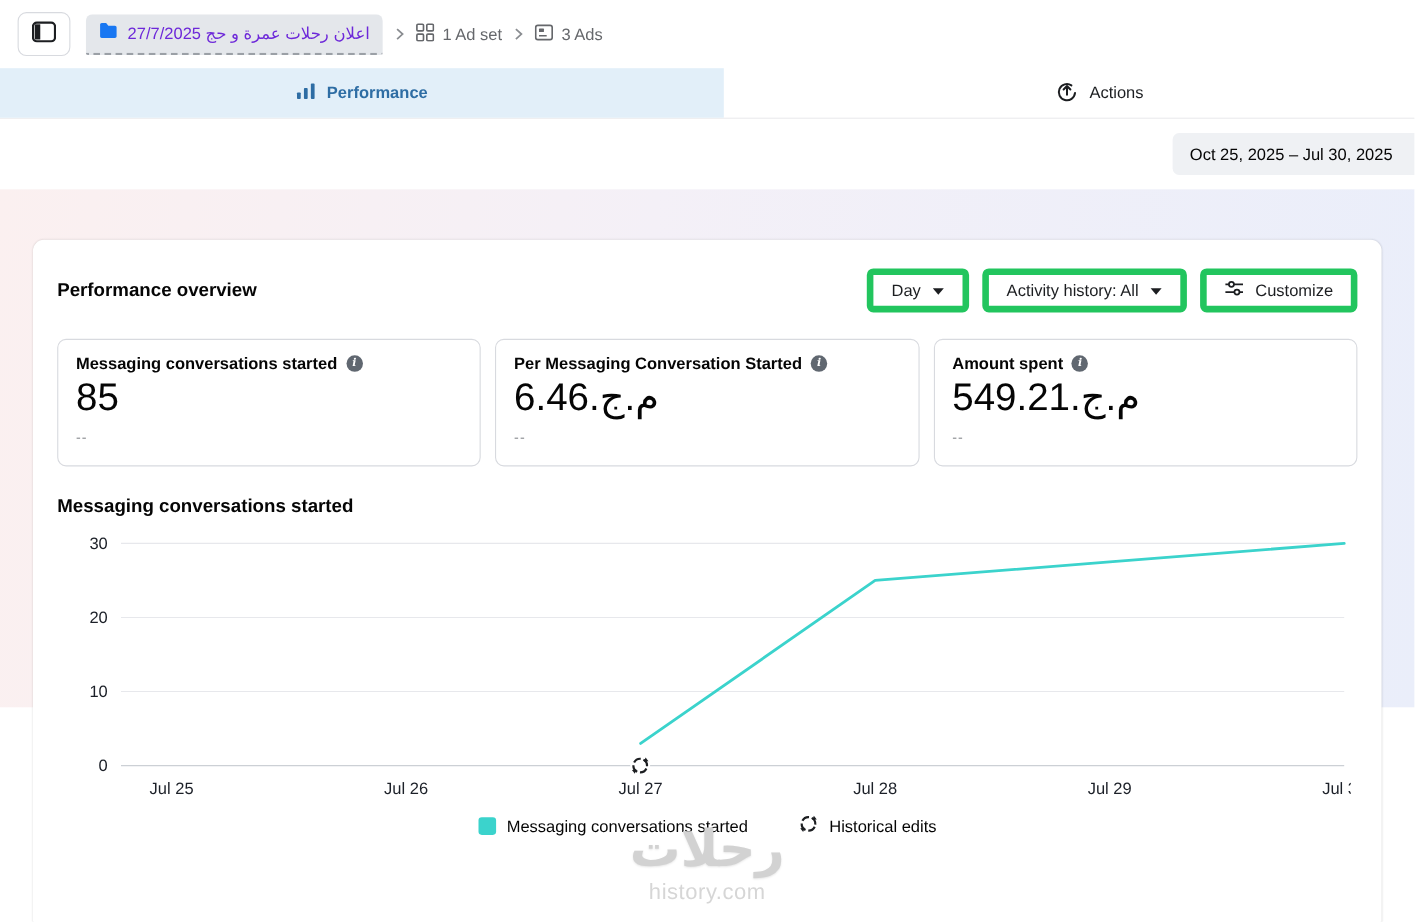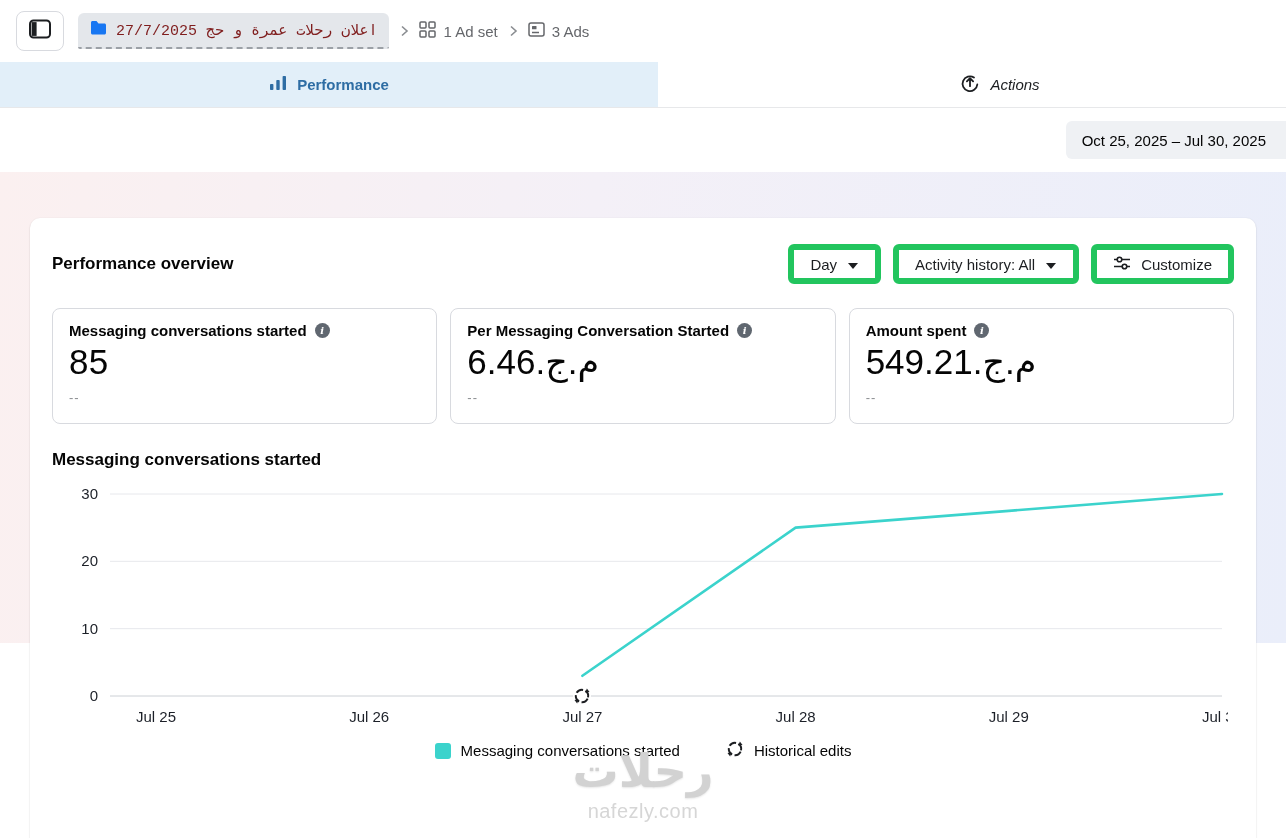--- a/index.html
+++ b/index.html
@@ -14,38 +14,38 @@
   .topbar { height:62px; display:flex; align-items:center; padding:0 16px; background:#fff; }
   .icon-btn {
     width:48px; height:40px; border:1px solid #d8dadf; border-radius:8px; background:#fff;
     display:flex; align-items:center; justify-content:center; margin-right:14px; cursor:pointer; flex:none;
   }
   .breadcrumb { display:flex; align-items:center; flex:1; min-width:0; }
   .crumb-pill {
     display:flex; align-items:center; gap:8px; background:#e4e7eb; border-radius:6px 6px 2px 2px;
     padding:7px 12px; border-bottom:2px dashed #9ba0a6; cursor:pointer; max-width:330px;
   }
-  .crumb-pill .crumb-label { color:#7f1d1d; font-size:15px; white-space:nowrap; overflow:hidden;font-family:Liberation Mono, monospace; }
+  .crumb-pill .crumb-label { color:#6d28d9; font-size:15px; white-space:nowrap; overflow:hidden; }
   .chev { display:flex; align-items:center; margin:0 8px; }
   .crumb { display:flex; align-items:center; gap:7px; color:#65676b; font-size:15px; cursor:pointer; white-space:nowrap; }
   .topbar-right { display:flex; align-items:center; margin-left:auto; }
   .status { display:flex; align-items:center; gap:9px; font-size:15px; }
   .dot { width:10px; height:10px; border-radius:50%; background:#00a400; }
   .toggle { width:44px; height:24px; border-radius:12px; background:#b1d0f5; margin-left:28px; position:relative; cursor:pointer; flex:none; }
   .knob { position:absolute; right:3px; top:2px; width:20px; height:20px; border-radius:50%; background:#1877f2; }
   .v-divider { width:1px; height:30px; background:#dadde1; margin-left:22px; }
   .edge-btn { width:24px; height:40px; border:1px solid #d8dadf; border-right:none; border-radius:8px 0 0 8px; margin-left:13px; margin-right:-16px; background:#fff; cursor:pointer; }
 
   
   .tabs-row { height:46px; display:flex; border-bottom:1px solid #e7e8ea; background:#fff; }
   .perf-tab {
     width:658px; background:#e2eff9; display:flex; align-items:center; justify-content:center; gap:10px;
     font-size:15px; font-weight:700; color:#2e6da4; cursor:pointer;
   }
-  .actions-tab { flex:1; display:flex; align-items:center; justify-content:center; gap:10px; font-size:15px; color:#1c1e21; cursor:pointer; padding-left:56px;font-style:italic; }
+  .actions-tab { flex:1; display:flex; align-items:center; justify-content:center; gap:10px; font-size:15px; color:#1c1e21; cursor:pointer; padding-left:56px; }
 
   
   .date-row { height:64px; position:relative; background:#fff; }
   .date-btn {
     position:absolute; right:0; top:13px; height:38px; background:#eff1f4; border-radius:6px 0 0 6px;
     display:flex; align-items:center; padding:0 20px 0 16px; font-size:15px; cursor:pointer;
   }
 
   
   .content {
@@ -295,16 +295,16 @@
               </svg>
           </span>
           <span>Historical edits</span>
         </div>
       </div>
     </section>
   </main>
 
   <div class="watermark">
     <div class="wm-ar">رحلات</div>
-    <div class="wm-en">nafezly.com</div>
+    <div class="wm-en">history.com</div>
   </div>
 
 </div>
 
 </body></html>

